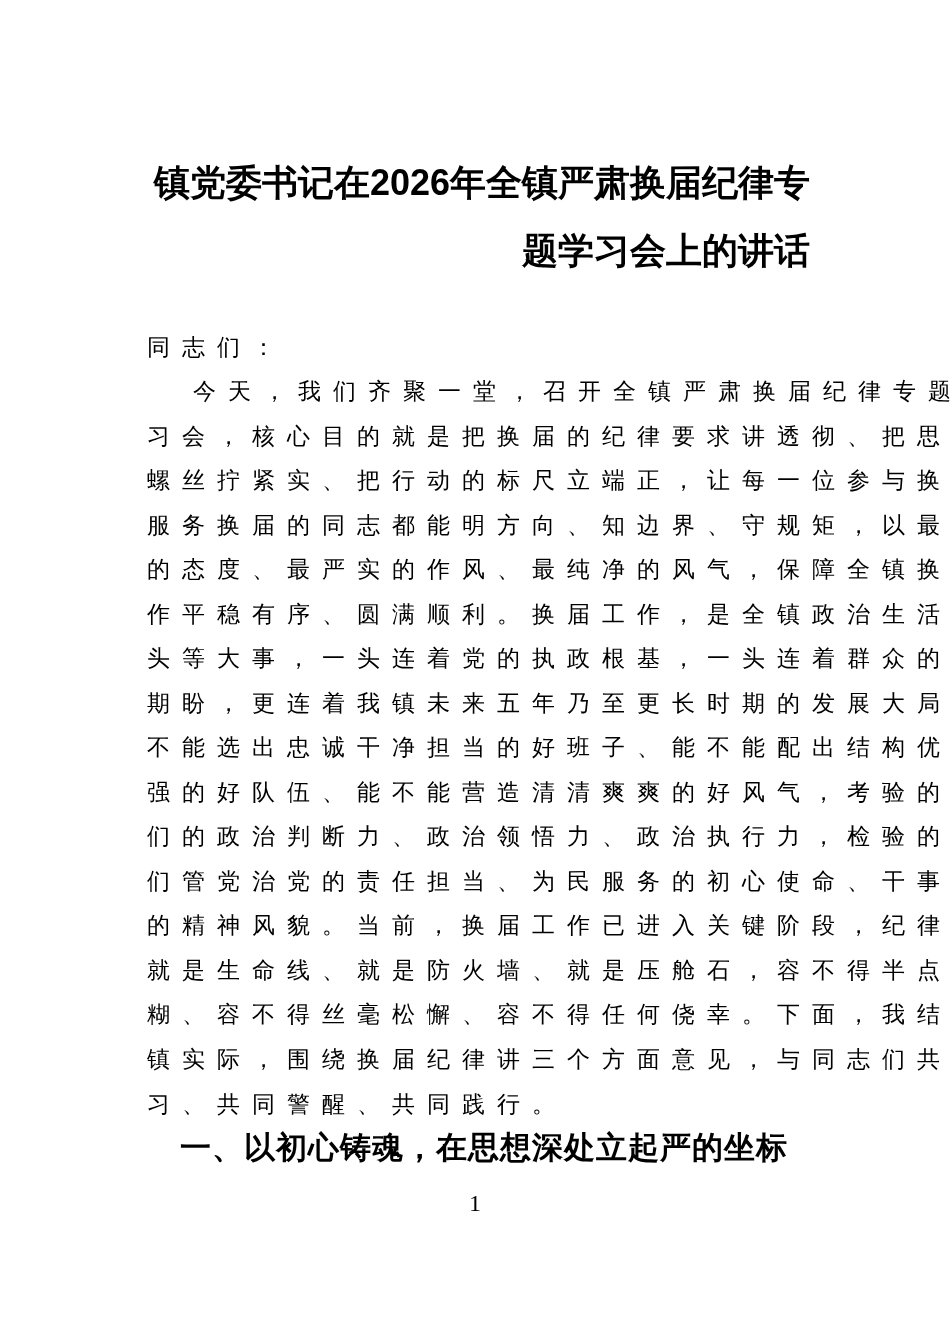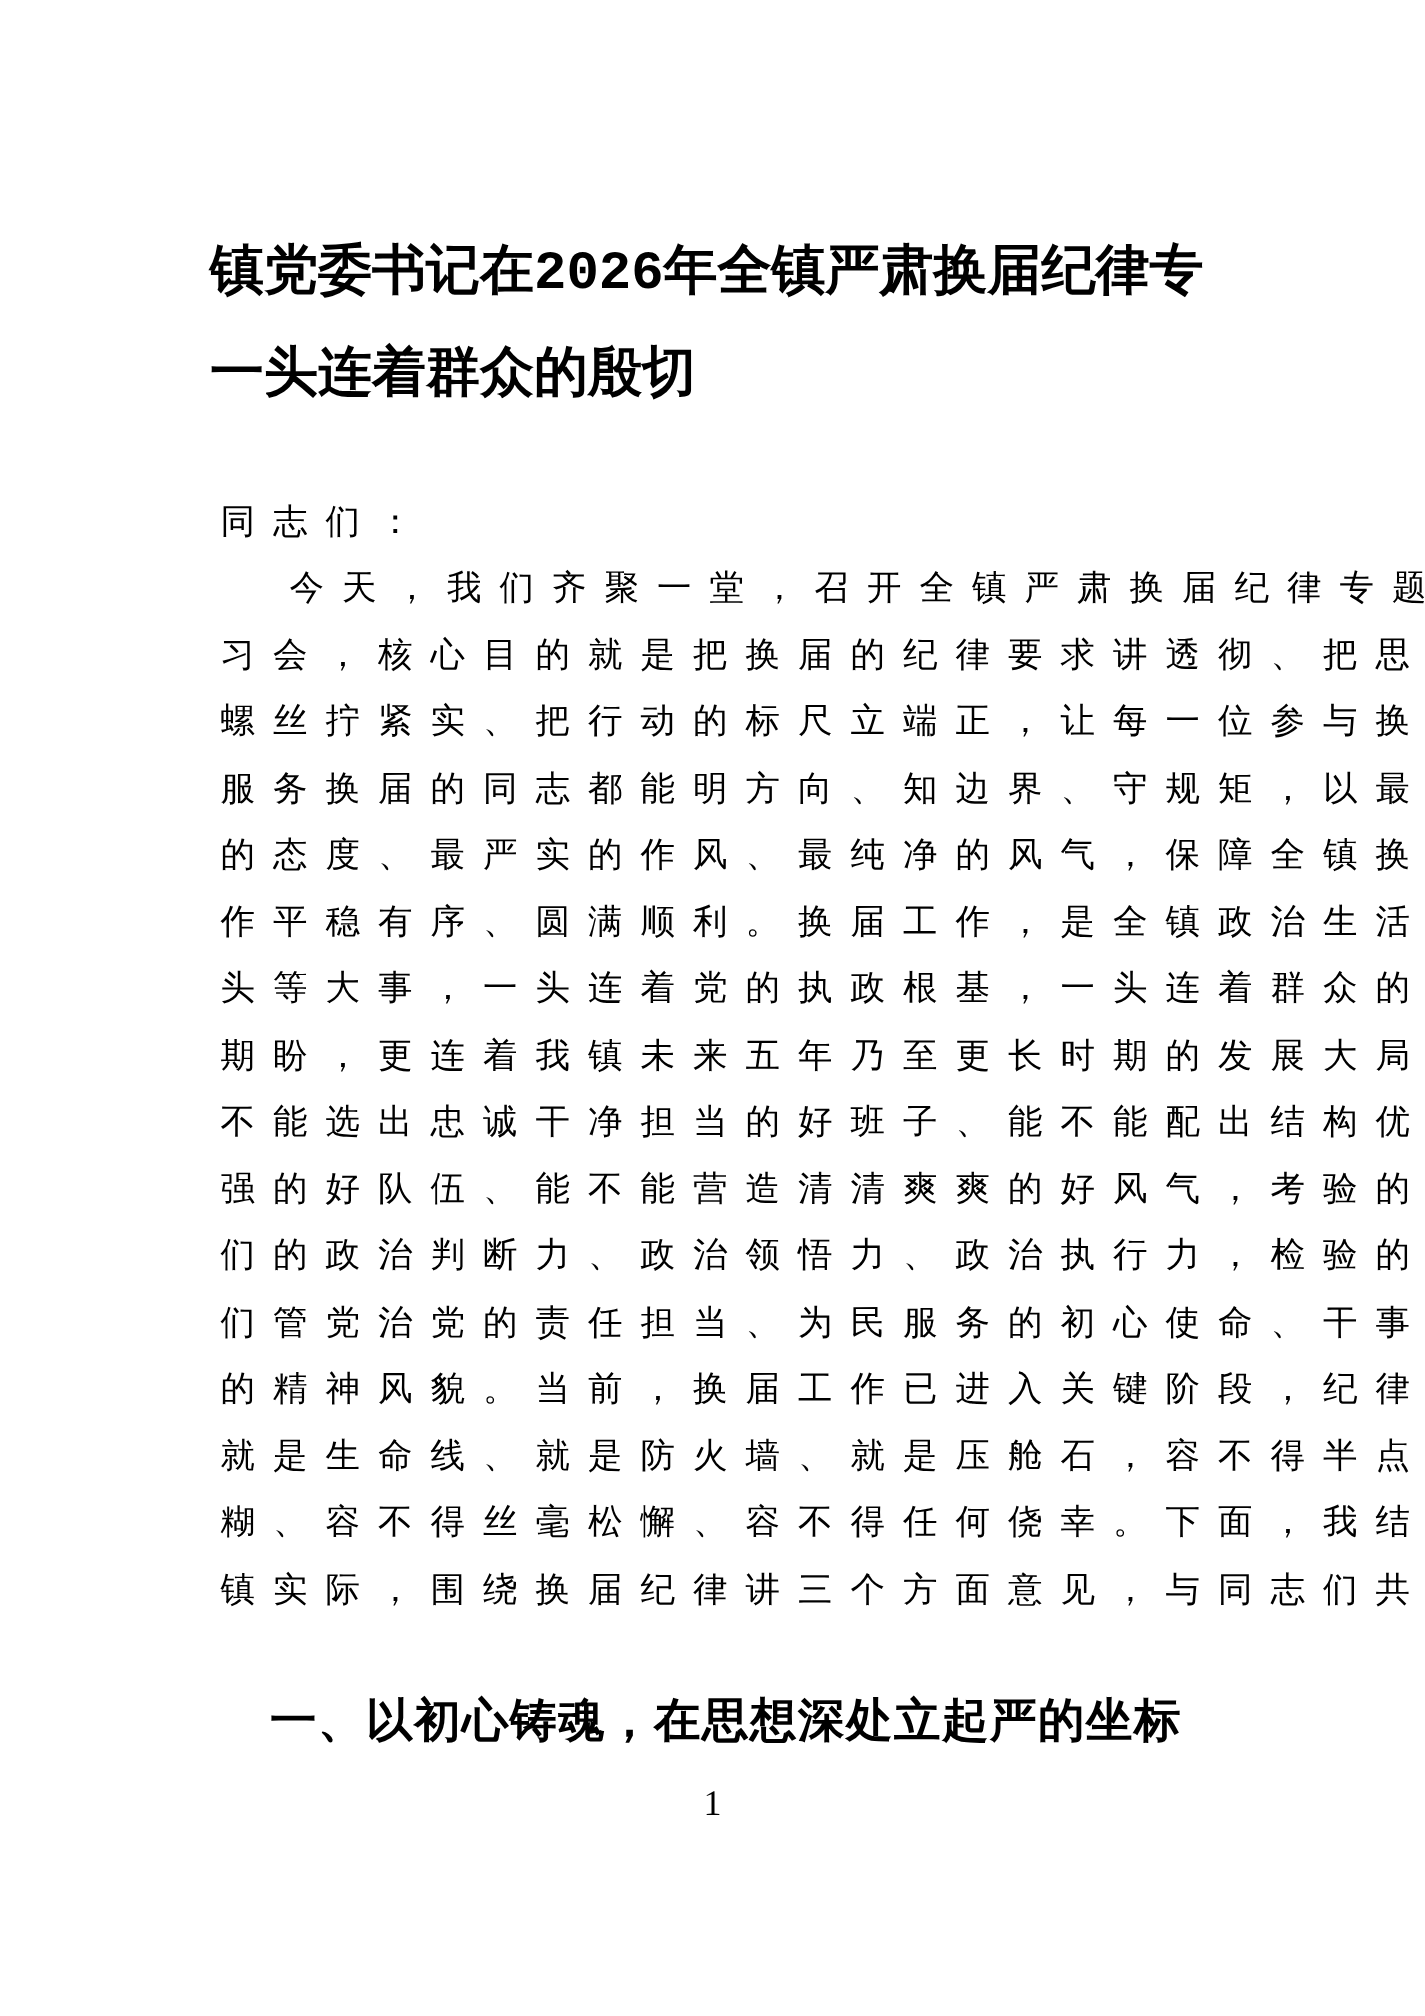--- a/index.html
+++ b/index.html
@@ -1,20 +1,20 @@
 <!DOCTYPE html>
 <html><head>
 <meta charset="utf-8">
 <style>
   html, body { margin: 0; padding: 0; background: #ffffff; }
   body { width: 950px; height: 1344px; position: relative; overflow: hidden; color: #000; }
   .page { position: absolute; left: 0; top: 0; width: 950px; height: 1344px; background: #fff; }
   .title {
-    position: absolute; left: 140px; width: 670px; text-align: left;
-    font-family: Liberation Mono, monospace; font-weight: bold;
+    position: absolute; left: 140px; width: 670px; text-align: right;
+    font-family: Liberation Sans, sans-serif; font-weight: bold;
     font-size: 36px; line-height: 68px; letter-spacing: 0px;
   }
   .title.l1 { top: 149px; }
   .title.l2 { top: 217px; }
   .body-line {
     position: absolute; left: 147px; width: 640px; white-space: nowrap;
     font-family: Liberation Serif, serif;
     font-size: 23px; line-height: 30px; letter-spacing: 12px; font-weight: normal;
   }
   .heading {
@@ -25,37 +25,38 @@
   .page-number {
     position: absolute; left: 455px; width: 40px; text-align: center; top: 1188px;
     font-family: "Liberation Serif", "DejaVu Serif", serif; font-size: 24px; line-height: 30px;
   }
 </style>
 </head>
 <body>
 
 <div class="page">
   <div class="title l1">镇党委书记在2026年全镇严肃换届纪律专</div>
-  <div class="title l2">一头连着群众的殷切</div>
+  <div class="title l2">题学习会上的讲话</div>
 
   <div class="body-line" style="top:333px">同志们：</div>
 
   <div class="body-line" style="top:377px;left:158px">　今天，我们齐聚一堂，召开全镇严肃换届纪律专题学</div>
   <div class="body-line" style="top:422px">习会，核心目的就是把换届的纪律要求讲透彻、把思想的</div>
   <div class="body-line" style="top:466px">螺丝拧紧实、把行动的标尺立端正，让每一位参与换届、</div>
   <div class="body-line" style="top:511px">服务换届的同志都能明方向、知边界、守规矩，以最坚决</div>
   <div class="body-line" style="top:555px">的态度、最严实的作风、最纯净的风气，保障全镇换届工</div>
   <div class="body-line" style="top:600px">作平稳有序、圆满顺利。换届工作，是全镇政治生活中的</div>
   <div class="body-line" style="top:644px">头等大事，一头连着党的执政根基，一头连着群众的殷切</div>
   <div class="body-line" style="top:689px">期盼，更连着我镇未来五年乃至更长时期的发展大局。能</div>
   <div class="body-line" style="top:733px">不能选出忠诚干净担当的好班子、能不能配出结构优功能</div>
   <div class="body-line" style="top:778px">强的好队伍、能不能营造清清爽爽的好风气，考验的是我</div>
   <div class="body-line" style="top:822px">们的政治判断力、政治领悟力、政治执行力，检验的是我</div>
   <div class="body-line" style="top:867px">们管党治党的责任担当、为民服务的初心使命、干事创业</div>
   <div class="body-line" style="top:911px">的精神风貌。当前，换届工作已进入关键阶段，纪律规矩</div>
   <div class="body-line" style="top:956px">就是生命线、就是防火墙、就是压舱石，容不得半点含</div>
   <div class="body-line" style="top:1000px">糊、容不得丝毫松懈、容不得任何侥幸。下面，我结合全</div>
   <div class="body-line" style="top:1045px">镇实际，围绕换届纪律讲三个方面意见，与同志们共同学</div>
+  <div class="body-line" style="top:1090px">习、共同警醒、共同践行。</div>
 
   <div class="heading" style="top:1135px">一、以初心铸魂，在思想深处立起严的坐标</div>
 
   <div class="page-number">1</div>
 </div>
 
 </body></html>

